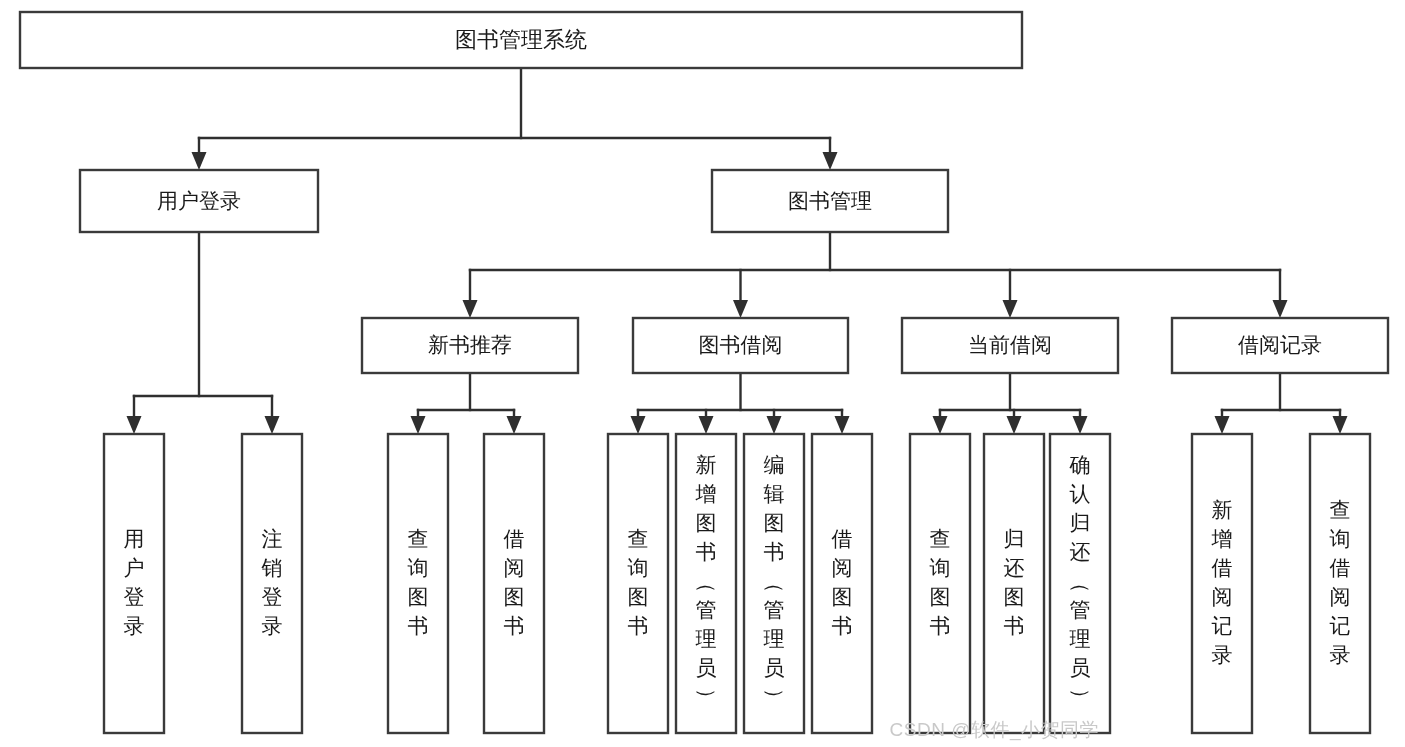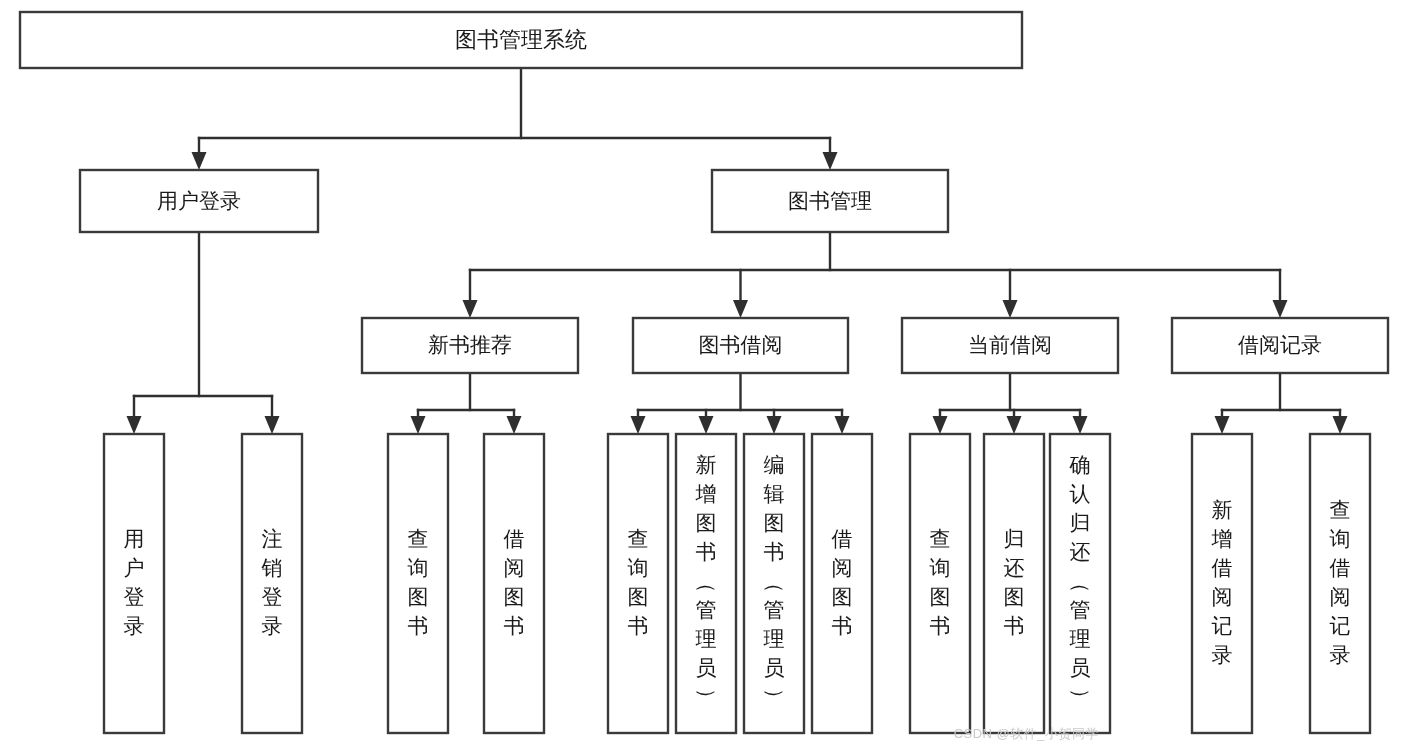--- a/index.html
+++ b/index.html
@@ -62,21 +62,21 @@
     font-size: 21px;
     fill: #1a1a1a;
     text-anchor: middle;
     dominant-baseline: middle;
   }
   .watermark {
     position: absolute;
     right: 12px;
     bottom: 4px;
     font-family: "Liberation Sans", "DejaVu Sans", sans-serif;
-    font-size: 13px;
+    font-size: 19px;
     color: #c9c9c9;
     white-space: nowrap;
     letter-spacing: 0.5px;
   }
 </style>
 </head>
 <body>
 
 <div id="diagram-root">
   <svg id="flowchart" viewBox="0 0 1405 747" xmlns="http://www.w3.org/2000/svg">

